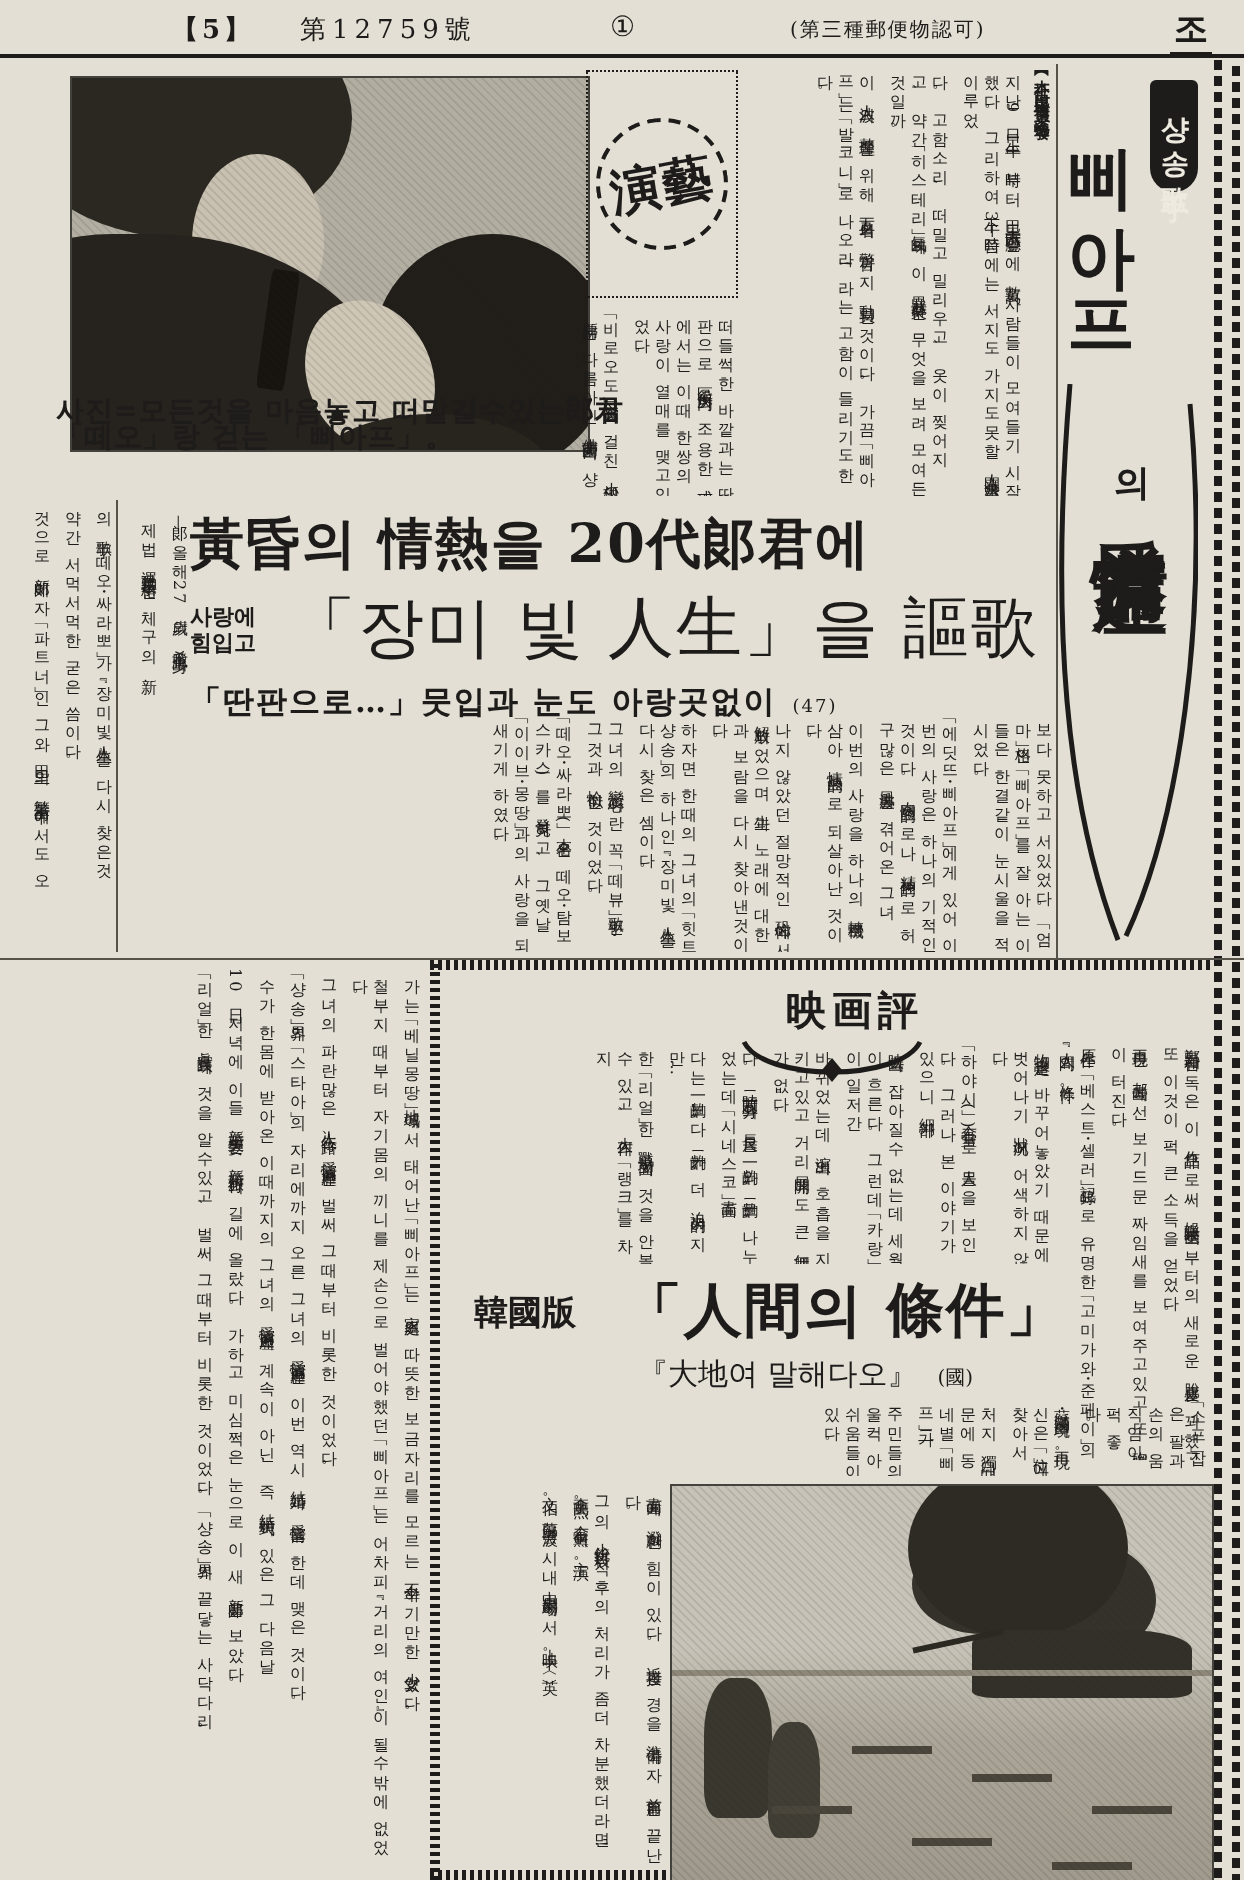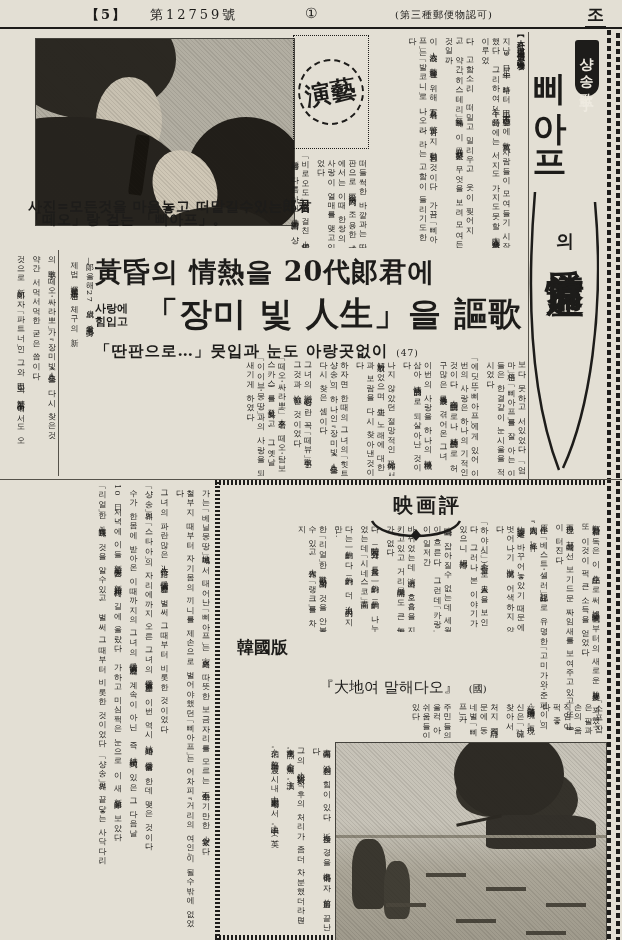--- a/index.html
+++ b/index.html
@@ -50,21 +50,21 @@
      background-image:
        repeating-linear-gradient(180deg,#1d1c1a 0 5px,transparent 5px 8px),
        repeating-linear-gradient(180deg,transparent 0 3px,#1d1c1a 3px 8px);
      background-size:4px 100%,4px 100%;
      background-position:left top,right top;background-repeat:no-repeat;}
   
   .headline-block{position:absolute;left:95px;top:224px;width:430px;}
   .hl1{font-size:27px;font-weight:bold;letter-spacing:1px;white-space:nowrap;}
   .hl2{display:flex;align-items:center;margin-top:2px;}
   .hl2-prefix{font-size:11px;font-weight:bold;line-height:13px;margin-right:17px;white-space:nowrap;}
-  .hl2-main{font-size:33px;font-weight:bold;letter-spacing:1px;white-space:nowrap;}
+  .hl2-main{font-size:33px;font-weight:normal;letter-spacing:1px;white-space:nowrap;}
   .hl3{font-size:15.5px;font-weight:bold;margin-top:4px;letter-spacing:1px;white-space:nowrap;}
   .series-no{font-size:9px;font-weight:normal;margin-left:8px;}
   .side-narrow{left:60px;top:226px;width:34px;height:100px;}
   
   .rule-mid{position:absolute;left:0;top:449px;width:622px;border-top:1px solid #55524a;}
   
   .movie-box{position:absolute;left:215px;top:450px;width:392px;height:460px;}
   .movie-box .hatch-top{position:absolute;left:0;top:0;width:392px;height:5px;
      background:repeating-linear-gradient(90deg,#1d1c1a 0 2px,transparent 2px 4px);}
   .movie-box .hatch-left{position:absolute;left:0;top:0;width:5px;height:460px;
@@ -208,20 +208,21 @@
           <p class="vp">「하야시」(金石堂)로 人물을 보인다。그러나 본 이야기가 있으니 細部가</p>
           <p class="vp">映畵가 잡아질수 없는데 세월이 흐른다。그런데 「카랑」이 일저간</p>
           <p class="vp">바뀌었는데 演出의 호흡을 지키고있고 거리展開에도 큰 無理가 없다。</p>
           <p class="vp">다。二時間五分의 長尺을 一齣와 二齣로 나누었는데 「시네스코」畵面</p>
           <p class="vp">다는 一齣보다 二齣가 더 迫力的이지만…</p>
           <p class="vp">한 「리얼」한 戰爭場面의 것을 안볼수 있고、大作의 「랭크」를 차지</p>
         </div>
 
       <div class="mv-headline">
         <span class="mv-prefix">韓國版</span>
+        <span class="mv-main">「人間의 條件」</span>
       </div>
       <div class="mv-sub">
         <span>『大地여 말해다오』</span><span class="tag">(國)</span>
       </div>
 
       <div class="vtext" style="left:10px;top:218px;width:378px;height:40px;">
           <p class="vp">「소프」잡은 팔과 손의 움직임이 퍽 좋다。</p>
           <p class="vp">蘇・滿國境의 再現。신은 「位」에 찾아서</p>
           <p class="vp">처지 獨白 때문에 동네별 「삐프」二가</p>
           <p class="vp">주민들의 울컥 아쉬움들이 있다。</p>

